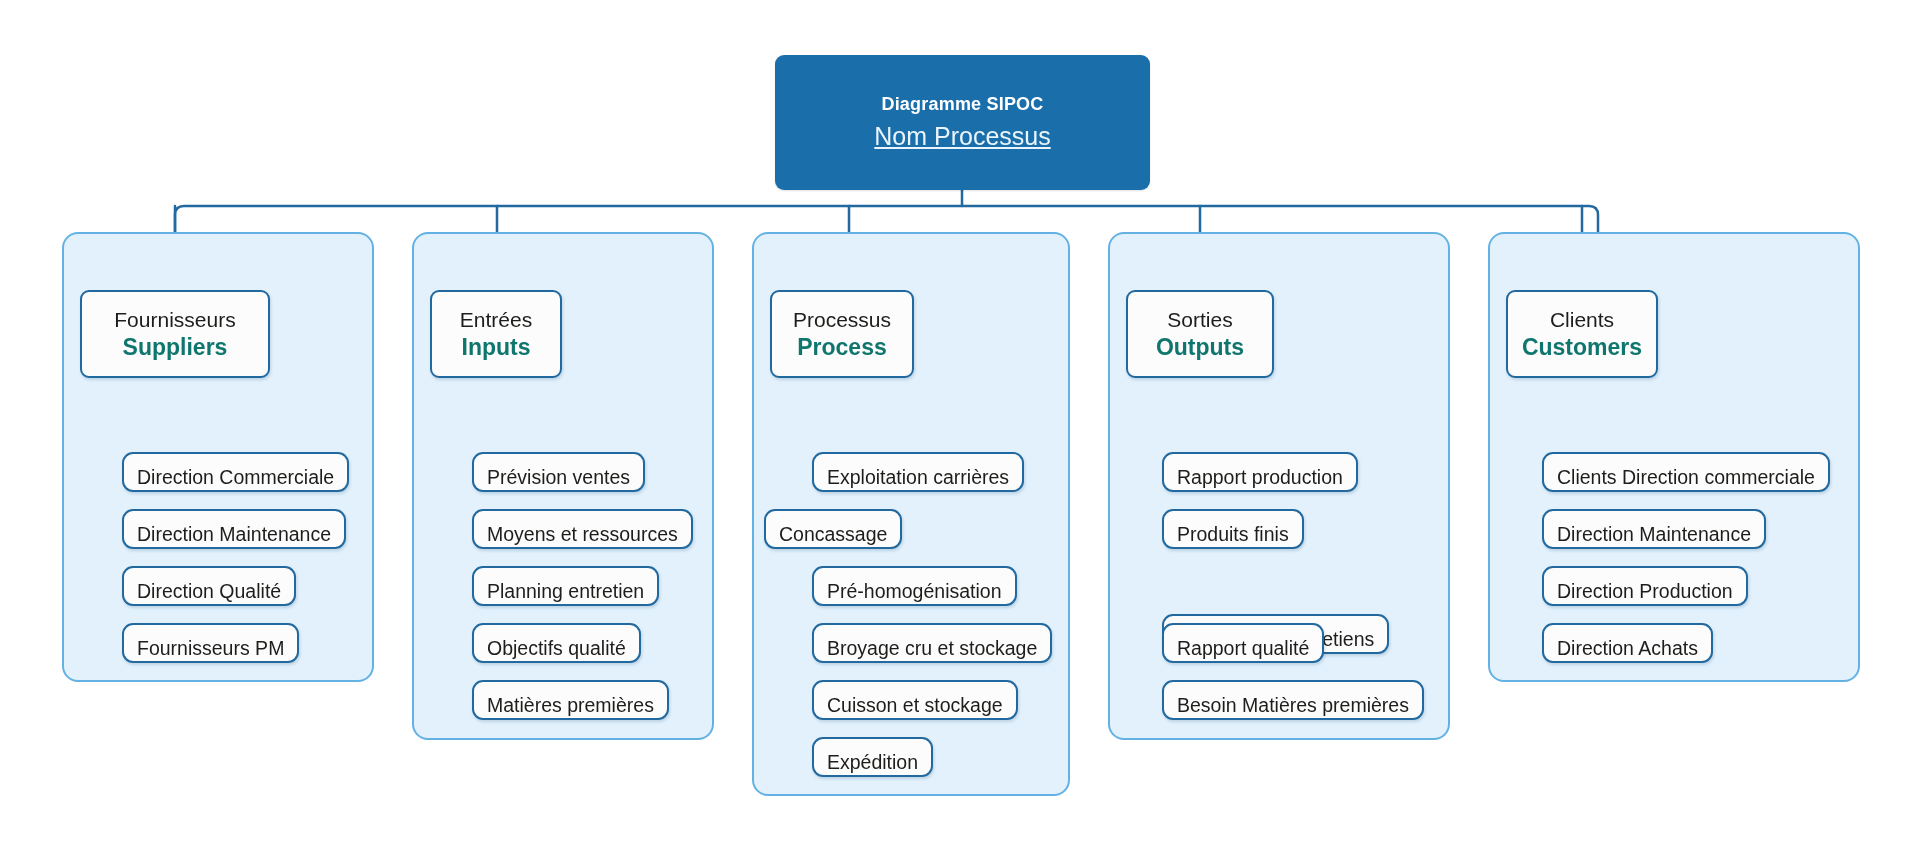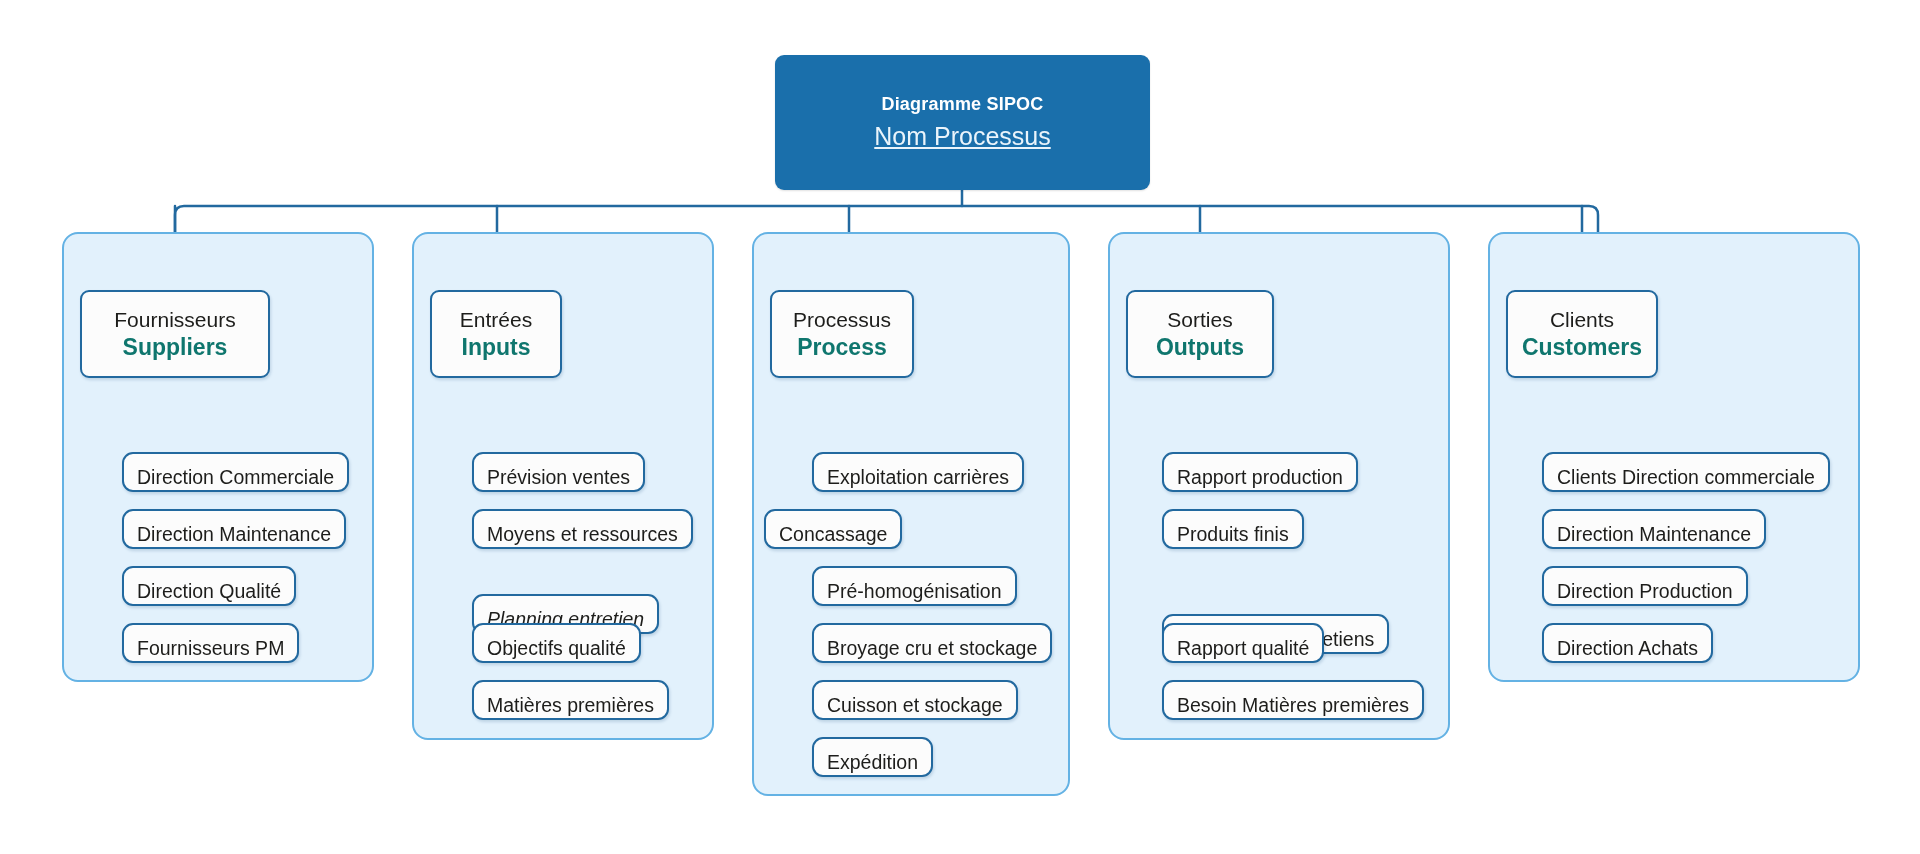--- a/index.html
+++ b/index.html
@@ -200,21 +200,21 @@
       <div class="col-header" style="left: 430px; top: 290px; width: 132px; height: 88px;">
         <div class="fr">Entrées</div>
         <div class="en">Inputs</div>
       </div>
       <div class="item-box" style="left: 472px; top: 452px;">
         <span>Prévision ventes</span>
       </div>
       <div class="item-box" style="left: 472px; top: 509px;">
         <span>Moyens et ressources</span>
       </div>
-      <div class="item-box" style="left: 472px; top: 594px; font-style: italic;">
+      <div class="item-box" style="left: 472px; top: 566px;">
         <span>Planning entretien</span>
       </div>
       <div class="item-box" style="left: 472px; top: 623px;">
         <span>Objectifs qualité</span>
       </div>
       <div class="item-box" style="left: 472px; top: 680px;">
         <span>Matières premières</span>
       </div>
       <div class="panel" style="left: 752px; top: 232px; width: 318px; height: 564px;"></div>
       <div class="col-header" style="left: 770px; top: 290px; width: 144px; height: 88px;">

